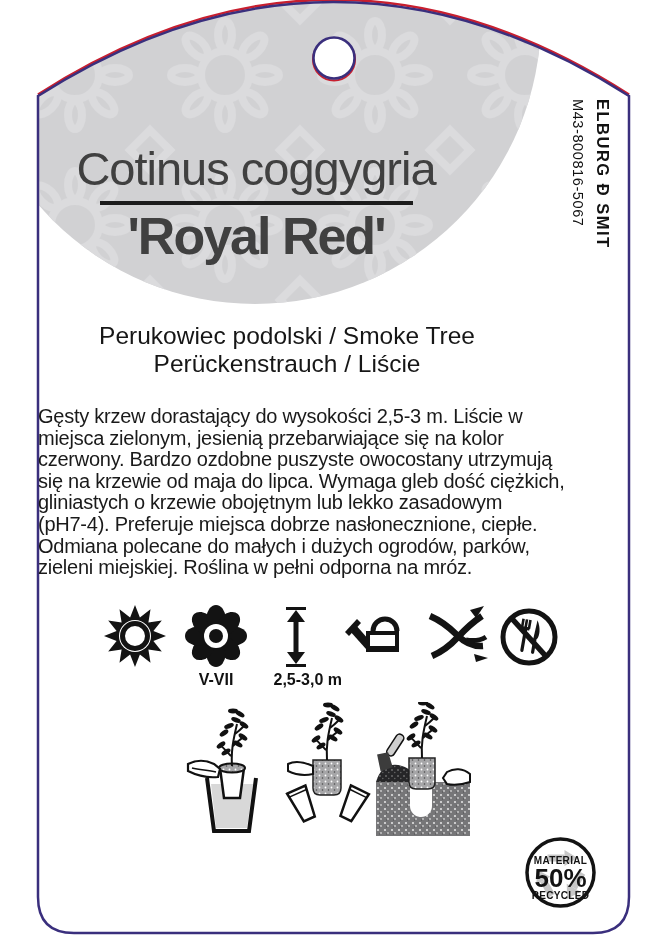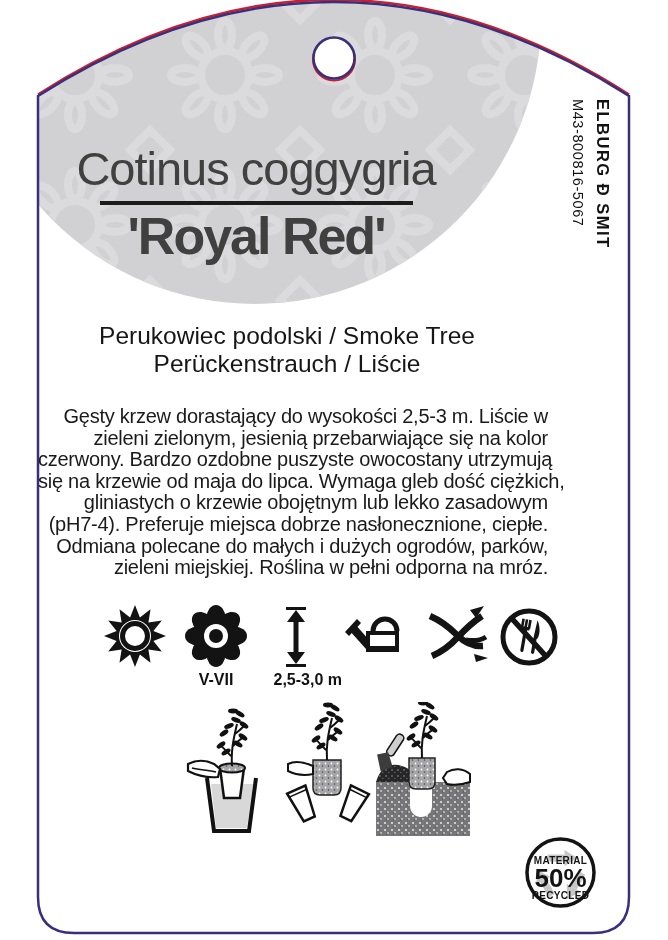--- a/index.html
+++ b/index.html
@@ -14,21 +14,21 @@
   .title-rule  { width:313px; height:3.5px; background:#1c1c1c; margin:8px auto 5px auto; }
   .cultivar    { font-size:52px; line-height:1; font-weight:700; letter-spacing:-2px; }
 
   .side-text { position:absolute; left:570px; top:99px; writing-mode:vertical-rl; color:#121212; }
   .side-brand { font-size:16.5px; font-weight:700; letter-spacing:1.5px; }
   .side-code  { font-size:14.5px; font-weight:400; letter-spacing:0.6px; margin-block-start:7px; }
 
   .common-names { position:absolute; left:38px; top:322px; width:498px; text-align:center;
                   font-size:24.5px; line-height:28px; color:#161616; }
 
-  .description { position:absolute; left:38px; top:406px; width:510px; text-align:right;
+  .description { position:absolute; left:38px; top:406px; width:510px; text-align:left;
                  font-size:20px; line-height:21.6px; letter-spacing:-0.25px; color:#1a1a1a; }
   .description div { white-space:nowrap; }
 
   .icons-svg  { position:absolute; left:90px; top:602px; }
   .icon-label { position:absolute; top:671px; width:90px; text-align:center;
                 font-size:16px; font-weight:700; color:#111; }
   .label-flowering { left:171px; }
   .label-height    { left:252px;text-align:right; }
 
   .pictos-svg { position:absolute; left:180px; top:702px; }
@@ -83,21 +83,21 @@
     <div class="side-code">M43-800816-5067</div>
   </div>
 
   <div class="common-names">
     <div>Perukowiec podolski / Smoke Tree</div>
     <div>Perückenstrauch / Liście</div>
   </div>
 
   <div class="description">
     <div>Gęsty krzew dorastający do wysokości 2,5-3 m. Liście w</div>
-    <div>zieleni zielonym, jesienią przebarwiające się na kolor</div>
+    <div>miejsca zielonym, jesienią przebarwiające się na kolor</div>
     <div>czerwony. Bardzo ozdobne puszyste owocostany utrzymują</div>
     <div>się na krzewie od maja do lipca. Wymaga gleb dość ciężkich,</div>
     <div>gliniastych o krzewie obojętnym lub lekko zasadowym</div>
     <div>(pH7-4). Preferuje miejsca dobrze nasłonecznione, ciepłe.</div>
     <div>Odmiana  polecane do małych i dużych ogrodów, parków,</div>
     <div>zieleni miejskiej. Roślina w pełni odporna na mróz.</div>
   </div>
 
   <svg class="icons-svg" width="480" height="70" viewBox="0 0 480 70" fill="#131313" stroke="none">
 

